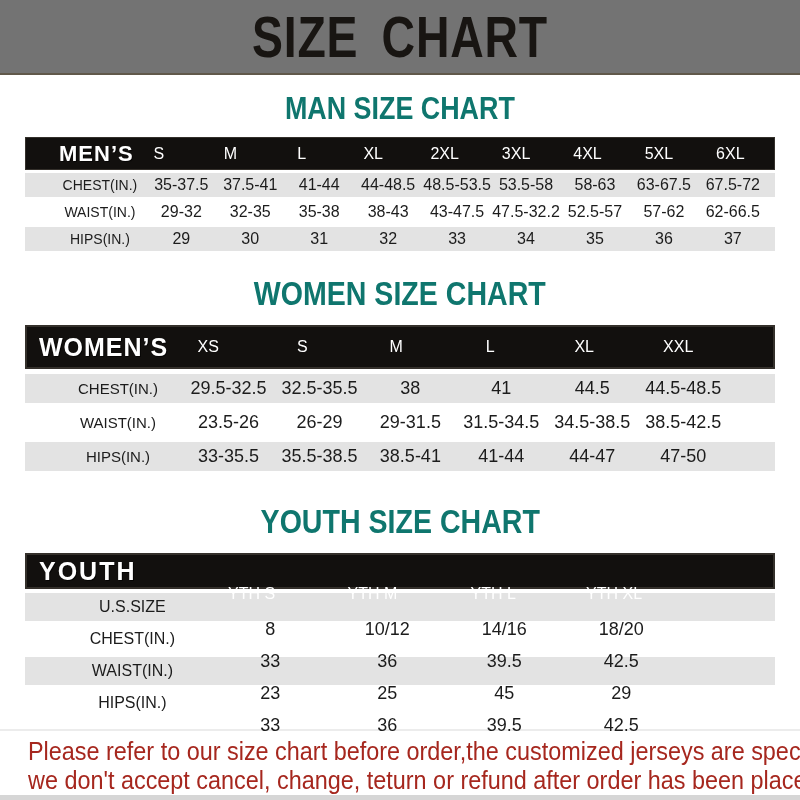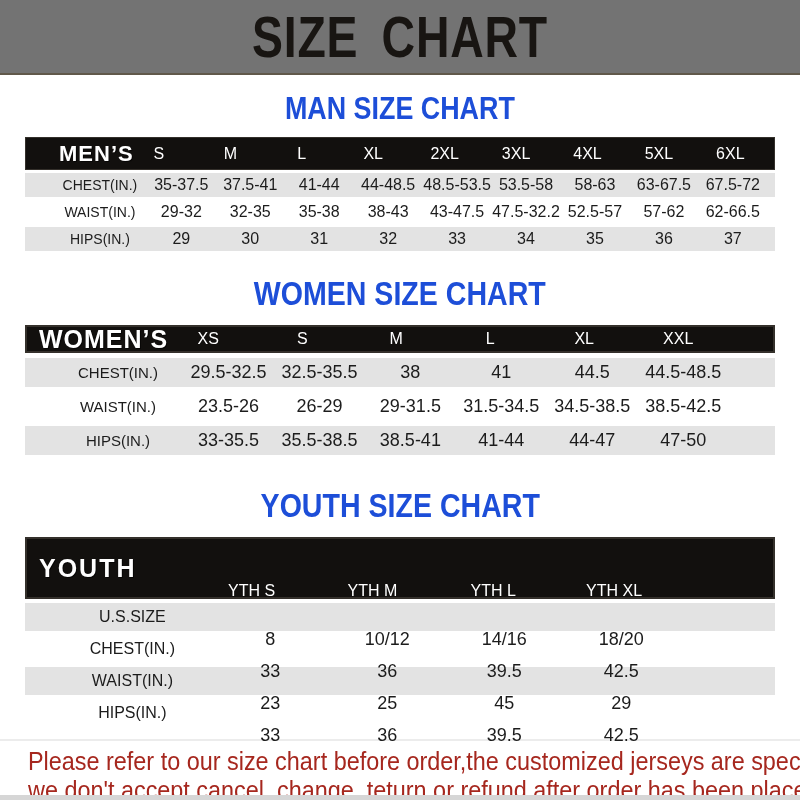--- a/index.html
+++ b/index.html
@@ -15,21 +15,21 @@
     display:flex;align-items:center;justify-content:center;
   }
   .banner-title{
     display:inline-block;transform:scaleX(0.80);transform-origin:center;
     font-size:58px;font-weight:800;letter-spacing:1px;word-spacing:12px;
     color:#181512;white-space:nowrap;
   }
   
   .section-heading{
     text-align:center;font-weight:800;font-size:32px;line-height:34px;
-    color:#1d4ed8;white-space:nowrap;
+    color:#0f766e;white-space:nowrap;
   }
   .section-heading > span{display:inline-block;transform:scaleX(0.84);transform-origin:center;}
   .h-man{margin-top:16px;}
   .h-women{margin-top:24px;line-height:36px;font-size:34px;}
   .h-youth{margin-top:32px;line-height:36px;font-size:34px;}
   
   .size-table{width:750px;margin:12px auto 0 auto;}
   .sec-women.size-table,.sec-youth.size-table{margin-top:14px;}
   .thead{
     display:flex;align-items:center;background:#12100E;color:#ffffff;
@@ -44,27 +44,27 @@
     text-align:left;font-weight:800;letter-spacing:1px;padding-left:12px;
     text-shadow:1px 1px 0 rgba(0,0,0,0.6);
   }
   
   .sec-men .thead{height:33px;border-width:1px;}
   .sec-men .trow{height:24px;margin-top:3px;font-size:15px;}
   .sec-men .header-label{font-size:22px;width:13%;padding-left:33px;}
   .sec-men .cell-data{width:9.55%;font-size:16px;}
   .sec-men .row-label{width:13%;font-size:14px;}
   
-  .sec-women .thead{height:28px;}
+  .sec-women .thead{height:44px;}
   .sec-women .trow{height:29px;margin-top:5px;font-size:16px;}
   .sec-women .header-label{font-size:25px;width:18%;}
   .sec-women .cell-data{width:12.6%;font-size:18px;}
   .sec-women .row-label{width:18%;font-size:15px;}
   
-  .sec-youth .thead{height:62px;}
+  .sec-youth .thead{height:36px;}
   .sec-youth .trow{height:28px;margin-top:4px;font-size:16px;}
   .sec-youth .header-label{font-size:25px;width:22%;letter-spacing:2px;}
   .sec-youth .cell-data{width:16.2%;font-size:18px;margin-top:45px;}
   .sec-youth .row-label{width:22%;font-size:16px;}
   .trow .cell{color:#1c1c1c;}
   .thead .cell-data{font-size:inherit;}
   
   .footer{
     margin-top:12px;border-top:2px solid #ECECEC;padding:6px 0 0 28px;
   }

